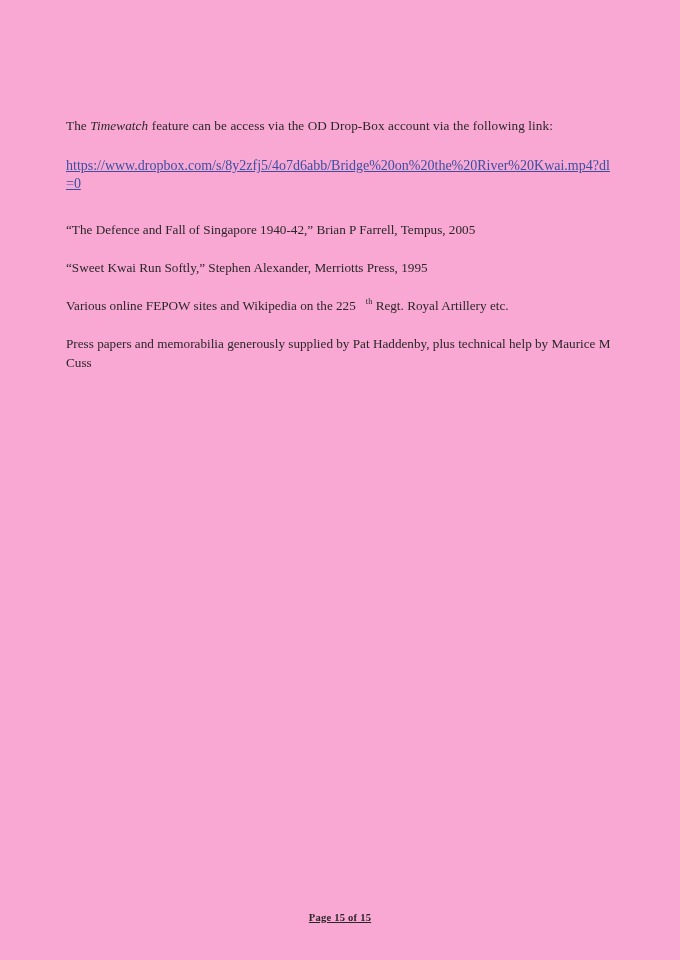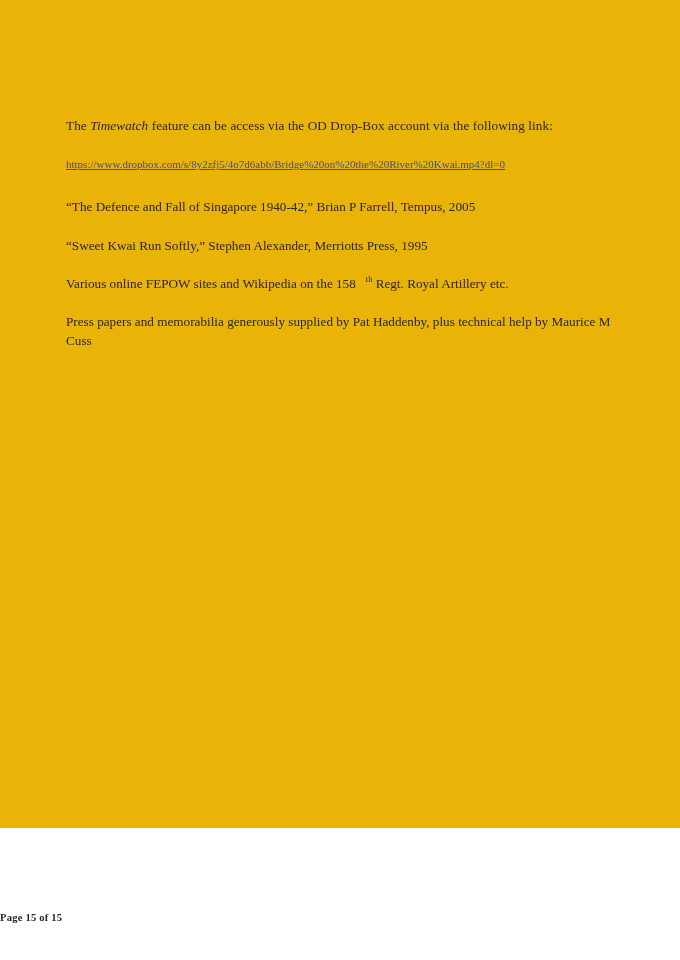--- a/index.html
+++ b/index.html
@@ -12,22 +12,22 @@
     background: #ffffff;
     font-family: "Liberation Serif", serif;
     color: #231f20;
     position: relative;
     overflow: hidden;
   }
   .page {
     position: absolute;
     left: 0; top: 0;
     width: 680px;
-    height: 828px;
-    background: #eab308;
+    height: 960px;
+    background: #f9a8d4;
   }
   .content {
     position: absolute;
     left: 66px;
     top: 116px;
     width: 548px;
   }
   .para {
     font-size: 13.2px;
     line-height: 1.45;
@@ -37,21 +37,21 @@
     letter-spacing: 0.1px;
   }
   .para.intro {
     margin-bottom: 22px;
   }
   .italic {
     font-style: italic;
   }
   .link-line {
     margin: 0 0 26px 0;
-    font-size: 11px;
+    font-size: 14px;
     color: #3b4fa0;
     word-break: break-all;
     line-height: 1.3;
   }
   .link-line a,
   .link-text {
     color: #3b4fa0;
     text-decoration: underline;
     cursor: pointer;
   }
@@ -75,24 +75,26 @@
     font-size: 8.4px;
     vertical-align: super;
     line-height: 0;
     margin-left: 10px;
   }
   .footer {
     position: absolute;
     left: 0;
     top: 912px;
     width: 680px;
+    text-align: center;
     font-size: 10.6px;
     color: #2a2727;
     font-weight: bold;
     letter-spacing: 0.2px;
+    text-decoration: underline;
   }
   .blur {
     filter: blur(0.25px);
   }
 </style>
 </head>
 <body>
 
 <div class="page">
 
@@ -101,21 +103,21 @@
     <p class="para intro blur"><span>The </span><span class="italic">Timewatch</span><span> feature can be access via the OD Drop-Box account via the following link:</span></p>
 
     <p class="link-line blur"><span class="link-text">https://www.dropbox.com/s/8y2zfj5/4o7d6abb/Bridge%20on%20the%20River%20Kwai.mp4?dl=0</span></p>
 
 
     <p class="ref blur">“The Defence and Fall of Singapore 1940-42,” Brian P Farrell, Tempus, 2005</p>
 
 
     <p class="ref blur">“Sweet Kwai Run Softly,” Stephen Alexander, Merriotts Press, 1995</p>
 
-    <p class="ref blur"><span>Various online FEPOW sites and Wikipedia on the 158</span><sup>th</sup><span> Regt. Royal Artillery etc.</span></p>
+    <p class="ref blur"><span>Various online FEPOW sites and Wikipedia on the 225</span><sup>th</sup><span> Regt. Royal Artillery etc.</span></p>
 
     <p class="ref blur">Press papers and memorabilia generously supplied by Pat Haddenby, plus technical help by Maurice M Cuss</p>
 
   </div>
 
   <div class="footer blur">Page 15 of 15</div>
 
 </div>
 
 </body></html>

